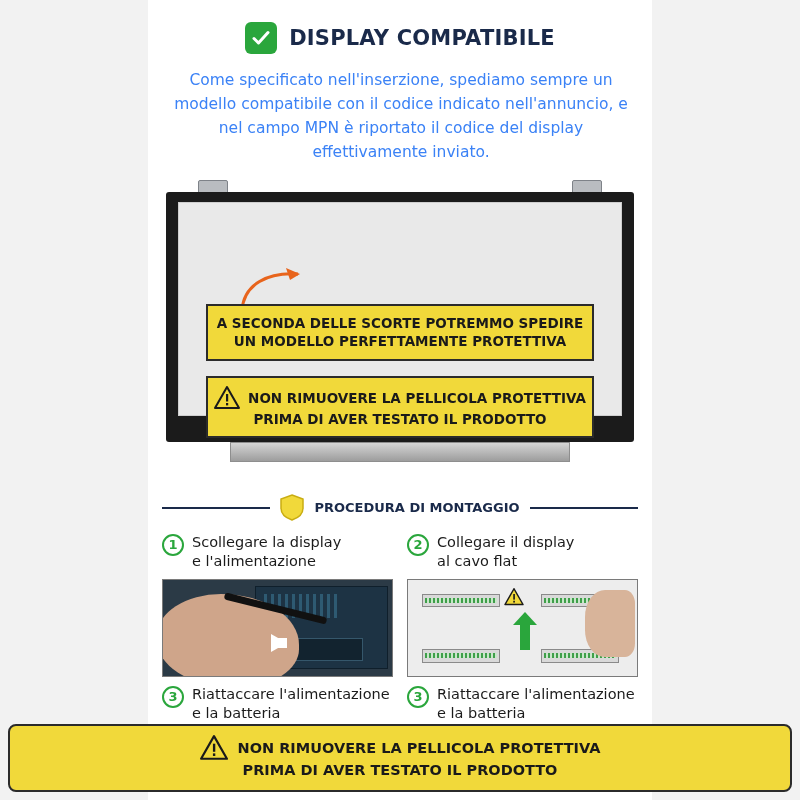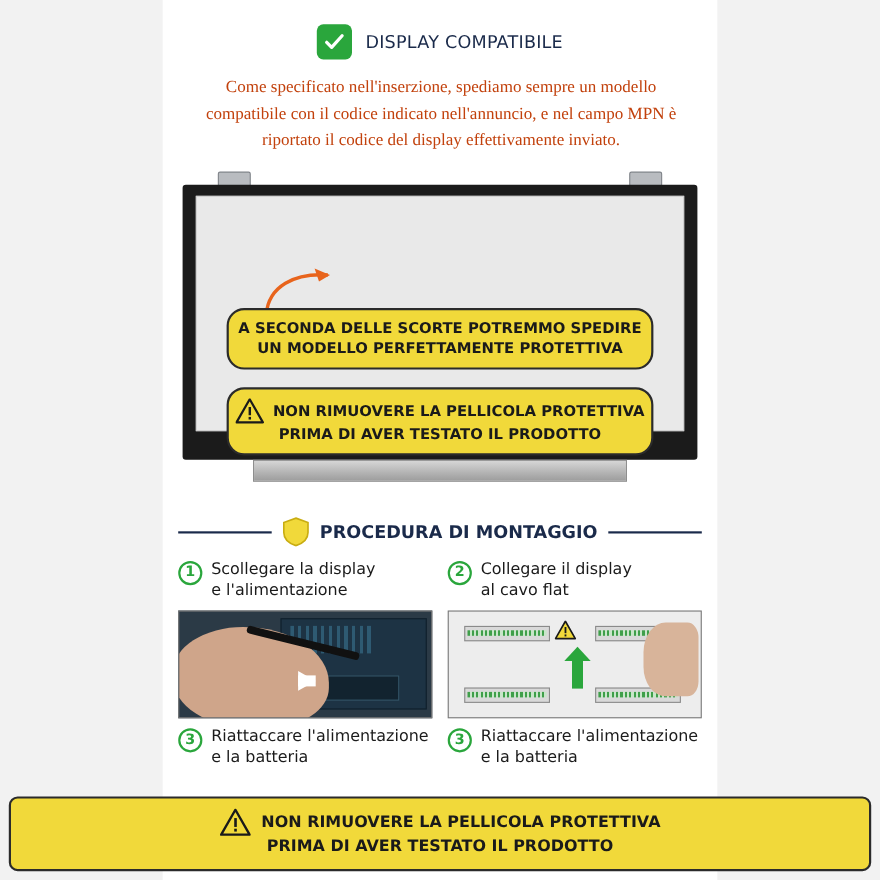--- a/index.html
+++ b/index.html
@@ -42,33 +42,32 @@
   }
   .check-badge {
     width: 32px; height: 32px;
     border-radius: 6px;
     background: #2aa63c;
     display: flex; align-items: center; justify-content: center;
     flex: 0 0 auto;
   }
   .check-badge svg { display: block; }
   .main-title {
-    font-size: 16px;
-    font-weight: normal;
+    font-size: 21px;
+    font-weight: bold;
     color: #1a2a4a;
     letter-spacing: .2px;
     white-space: nowrap;
   }
   .intro {
     margin: 14px 18px 0 20px;
     text-align: center;
     font-size: 15.5px;
     line-height: 1.55;
-    color: #c2410c;
-    font-family: Liberation Serif, serif;
+    color: #3b82f6;
   }
 
   
   .panel-wrap {
     position: relative;
     margin: 16px 12px 0 12px;
     height: 300px;
   }
   .panel-tab {
     position: absolute;
@@ -106,21 +105,21 @@
   .arrow-curve {
     position: absolute;
     left: 78px; top: 86px;
     width: 70px; height: 46px;
   }
   .banner {
     position: absolute;
     left: 46px; right: 46px;
     background: #f1d93a;
     border: 2px solid #2b2b2b;
-    border-radius: 16px;
+    border-radius: 0;
     text-align: center;
     font-weight: bold;
     color: #1a1a1a;
     padding: 8px 6px;
     line-height: 1.35;
     font-size: 13.5px;
   }
   .banner.one { top: 124px; }
   .banner.two { top: 196px; }
   .banner .row { display: flex; align-items: center; justify-content: center; gap: 8px; }
@@ -128,21 +127,21 @@
 
   
   .proc-head {
     display: flex;
     align-items: center;
     gap: 10px;
     margin: 14px 14px 0 14px;
   }
   .proc-line { flex: 1 1 auto; height: 2px; background: #1a2a4a; }
   .proc-title {
-    font-size: 16px; font-weight: bold; color: #1a2a4a; white-space: nowrap;
+    font-size: 13px; font-weight: bold; color: #1a2a4a; white-space: nowrap;
   }
   .shield { flex: 0 0 auto; }
 
   .steps {
     display: grid;
     grid-template-columns: 1fr 1fr;
     column-gap: 14px;
     margin: 12px 14px 0 14px;
   }
   .step-label {

